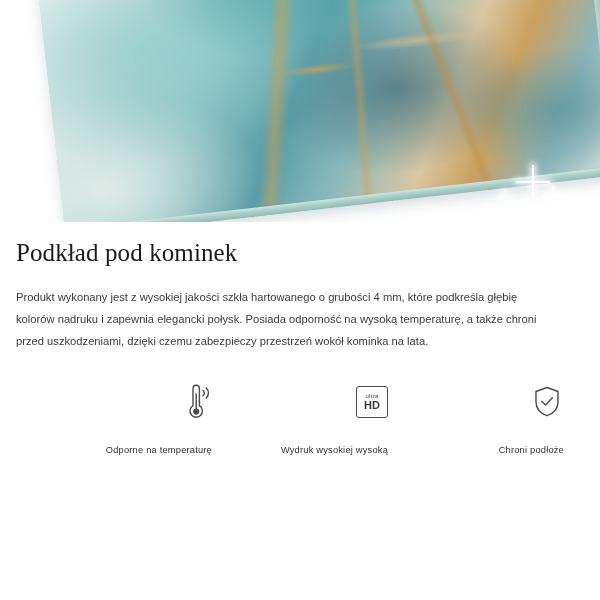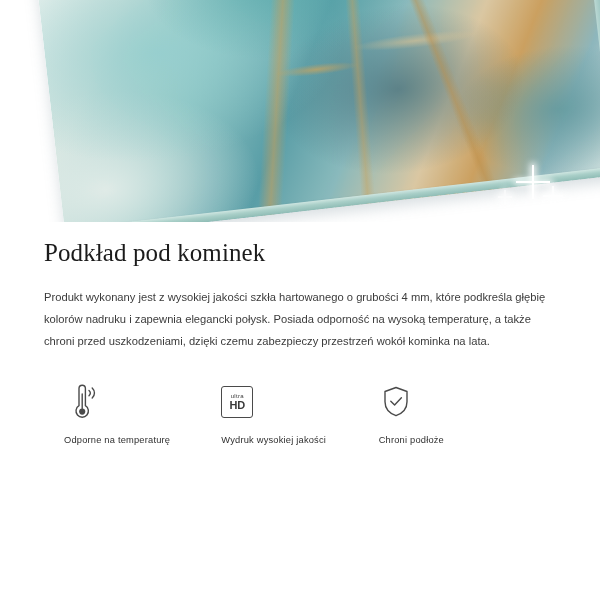--- a/index.html
+++ b/index.html
@@ -93,21 +93,21 @@
     box-shadow: 0 0 6px 2px rgba(255,255,255,0.9);
   }
   .sparkle .v { left: 50%; top: 0; width: 2px; height: 100%; transform: translateX(-50%); }
   .sparkle .h { top: 50%; left: 0; height: 2px; width: 100%; transform: translateY(-50%); }
   .sparkle.s1 { left: 516px; top: 165px; width: 34px; height: 34px; }
   .sparkle.s2 { left: 543px; top: 186px; width: 20px; height: 20px; opacity: 0.85; }
   .sparkle.s3 { left: 498px; top: 190px; width: 14px; height: 14px; opacity: 0.7; }
 
   
   .content {
-    padding: 0 44px;
+    padding: 0 16px;
   }
   .headline {
     font-family: "Liberation Serif", serif;
     font-size: 25px;
     line-height: 1.32;
     color: #1b1b1b;
     font-weight: 400;
     margin: 14px 0 0 0;
     letter-spacing: 0.1px;
   }
@@ -124,31 +124,31 @@
   .features {
     margin-top: 26px;
     display: grid;
     grid-template-columns: repeat(3, 1fr);
     row-gap: 14px;
     padding: 0 20px;
   }
   .feature {
     display: flex;
     flex-direction: column;
-    align-items: flex-start;
+    align-items: flex-end;
     justify-content: flex-start;
   }
   .feature-icon {
     height: 46px;
     display: flex;
     align-items: center;
     justify-content: center;
   }
   .feature-label {
-    margin-top: 10px;
+    margin-top: 20px;
     font-size: 9.3px;
     color: #2f2f2f;
     text-align: center;
     letter-spacing: 0.2px;
   }
   svg { display: block; }
   .stroke {
     fill: none;
     stroke: #4a4a4a;
     stroke-width: 1.4;
@@ -216,21 +216,21 @@
         <div class="feature-label">Odporne na temperaturę</div>
       </div>
 
       <div class="feature">
         <div class="feature-icon">
           <div class="hd-box">
             <span class="hd-top">ultra</span>
             <span class="hd-bot">HD</span>
           </div>
         </div>
-        <div class="feature-label">Wydruk wysokiej jakości</div>
+        <div class="feature-label">Wydruk wysokiej wysoką</div>
       </div>
 
       <div class="feature">
         <div class="feature-icon">
           <svg width="34" height="40" viewBox="0 0 34 40">
             <path class="stroke" d="M17 5.5l11 4v10.2c0 6.6-4.6 11.6-11 14-6.4-2.4-11-7.4-11-14V9.5z"></path>
             <path class="stroke" d="M11.8 19.2l3.8 3.8 6.8-7.2" stroke-width="1.6"></path>
           </svg>
         </div>
         <div class="feature-label">Chroni podłoże</div>

